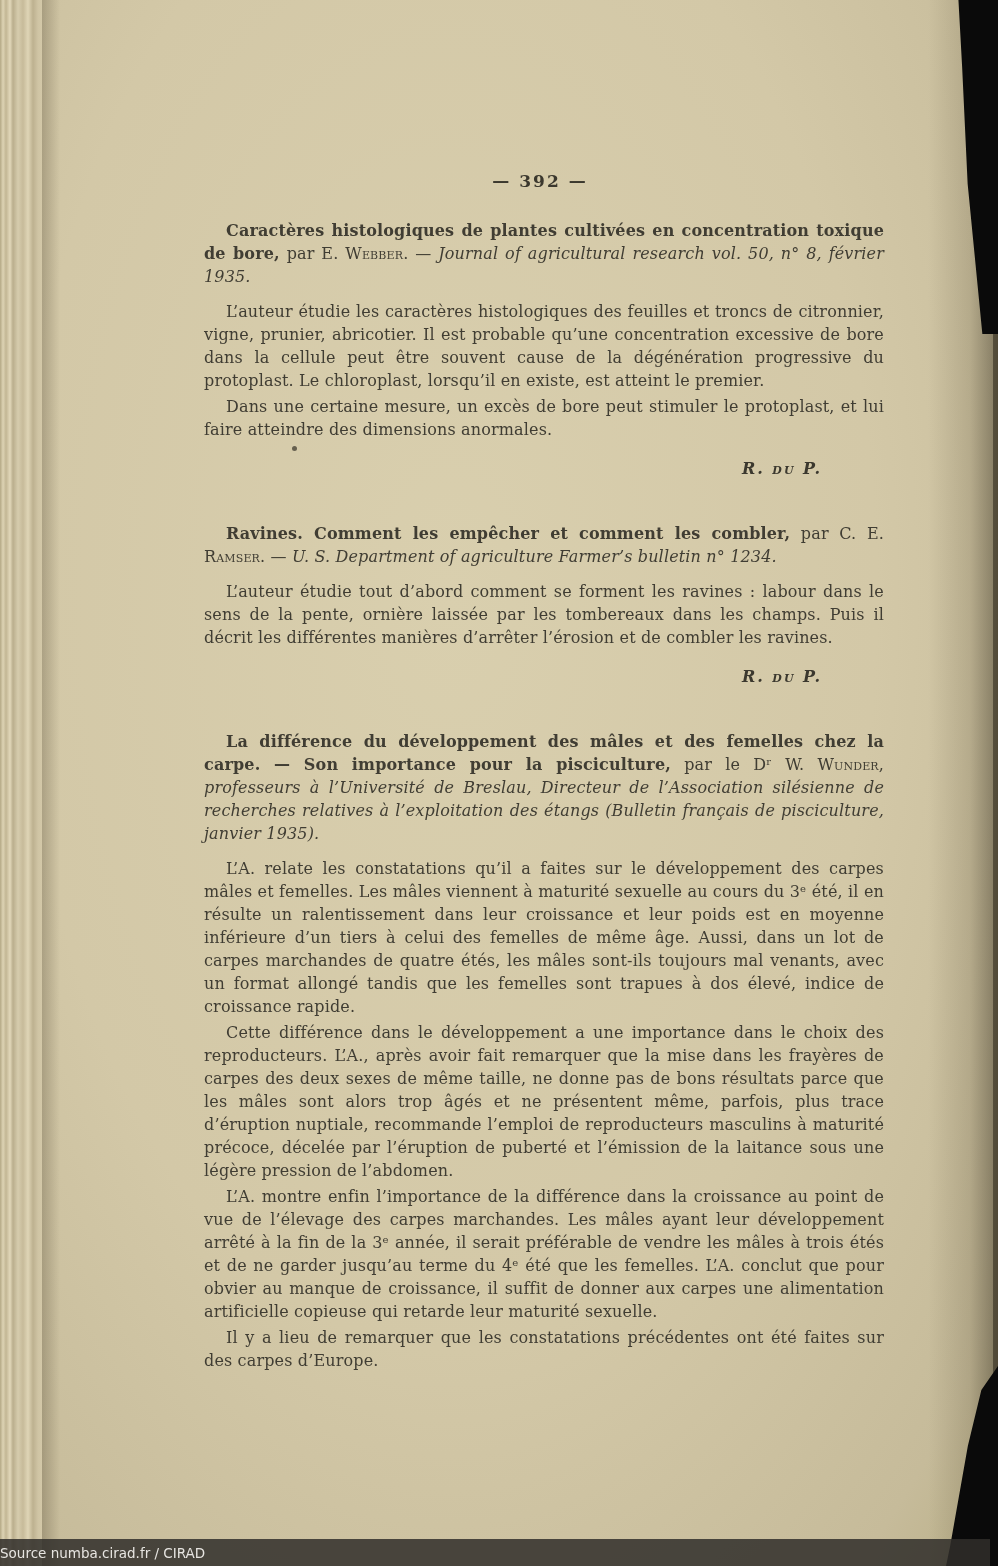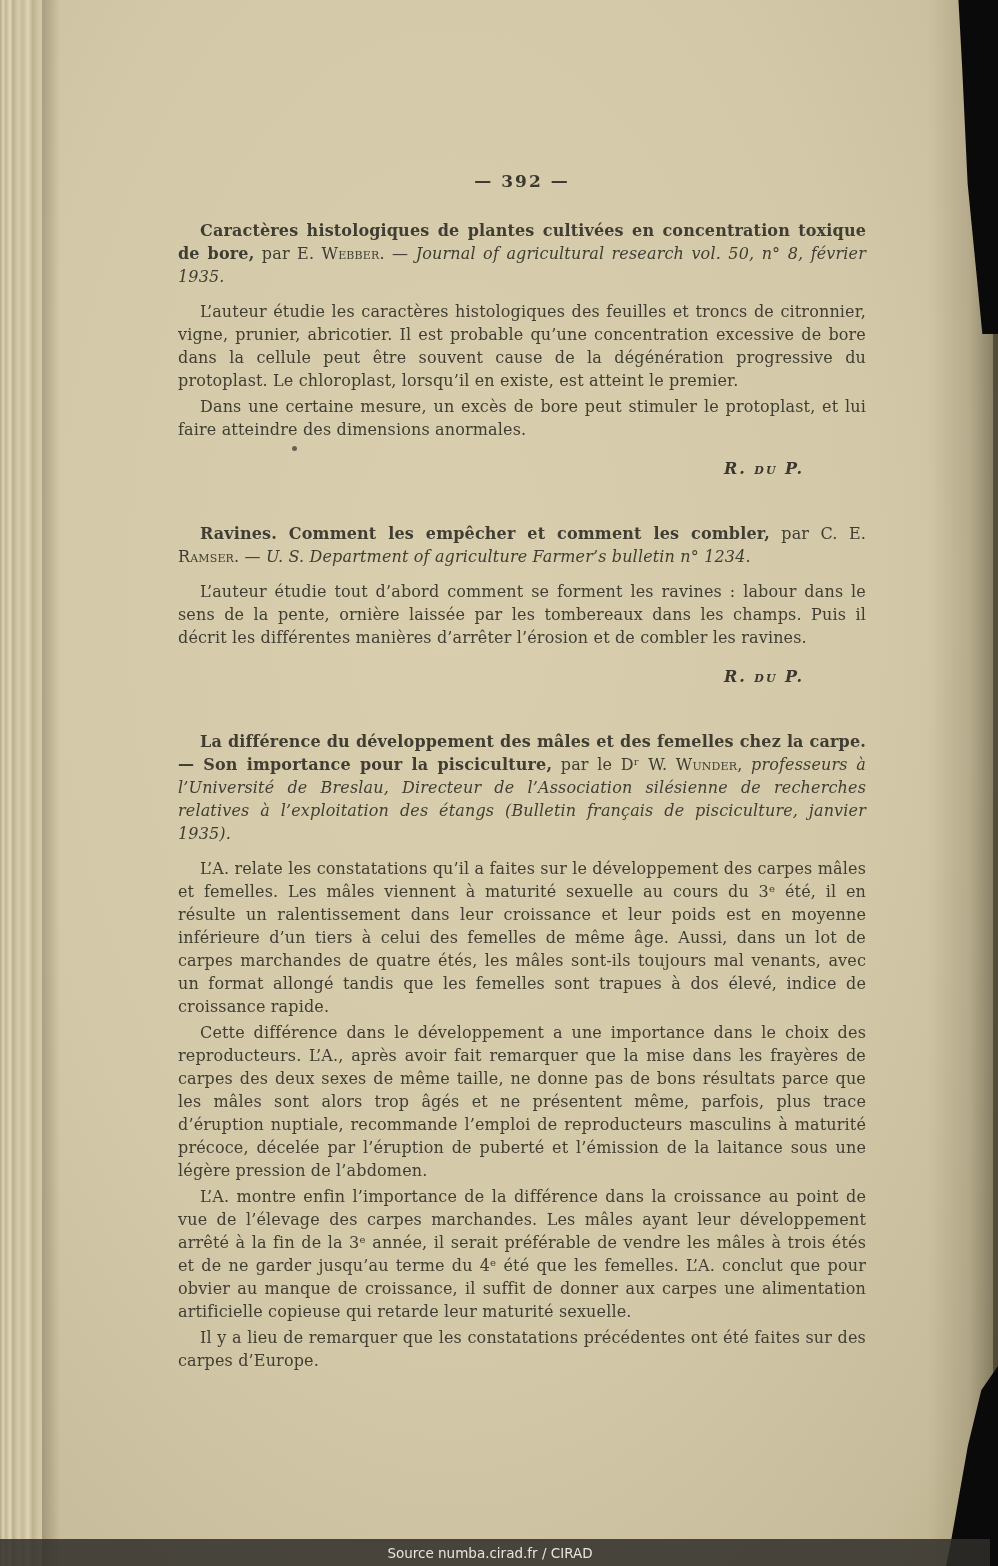--- a/index.html
+++ b/index.html
@@ -36,48 +36,48 @@
   .black-bottom-right {
     position:absolute; bottom:0; right:0; width:52px; height:200px; background:#0a0a0a;
     clip-path: polygon(100% 0, 100% 100%, 0 100%, 8% 90%, 42% 40%, 68% 12%);
   }
   .right-edge-line {
     position:absolute; right:0; top:300px; bottom:180px; width:5px;
     background:#2a2518; opacity:.55;
   }
   
   .content {
-    position:absolute; left:178px; top:0; width:688px;
+    position:absolute; left:196px; top:0; width:688px;
     color:#403d33; font-size:16px; line-height:23px;
     letter-spacing:0.15px;
   }
   .page-number {
     text-align:center; padding-top:170px; margin-bottom:26px;
     font-weight:bold; font-size:17px; letter-spacing:2px; color:#3b382e;
   }
-  .article { margin-bottom:42px; }
+  .article { margin-bottom:42px;margin-left:8px; }
   .title { text-align:justify; text-indent:22px; margin:0 0 12px 0; }
   .b  { font-weight:bold; }
   .i  { font-style:italic; }
   .sc { font-variant:small-caps; }
   .para { text-align:justify; text-indent:22px; margin:0; }
   .para + .para { margin-top:3px; }
   .signature {
     text-align:right; padding-right:62px; margin-top:16px;
     font-variant:small-caps; font-weight:bold; letter-spacing:2px; color:#3b382e;font-style:italic;
   }
   .ink-dot {
     position:absolute; left:292px; top:446px; width:5px; height:5px;
     border-radius:50%; background:#4a4538; opacity:.8;
   }
   
   .footer-bar {
     position:absolute; left:0; right:8px; bottom:0; height:27px;
     background:rgba(48,46,42,0.85);
-    display:flex; align-items:center; justify-content:center;
+    display:flex; align-items:center; justify-content:flex-start;
     padding-right:10px; box-sizing:border-box;
     font-family:"DejaVu Sans","Liberation Sans",sans-serif;
     font-size:13.5px; color:#e7e5e1;
   }
 </style>
 </head>
 <body>
 
 <div class="scan">
 

